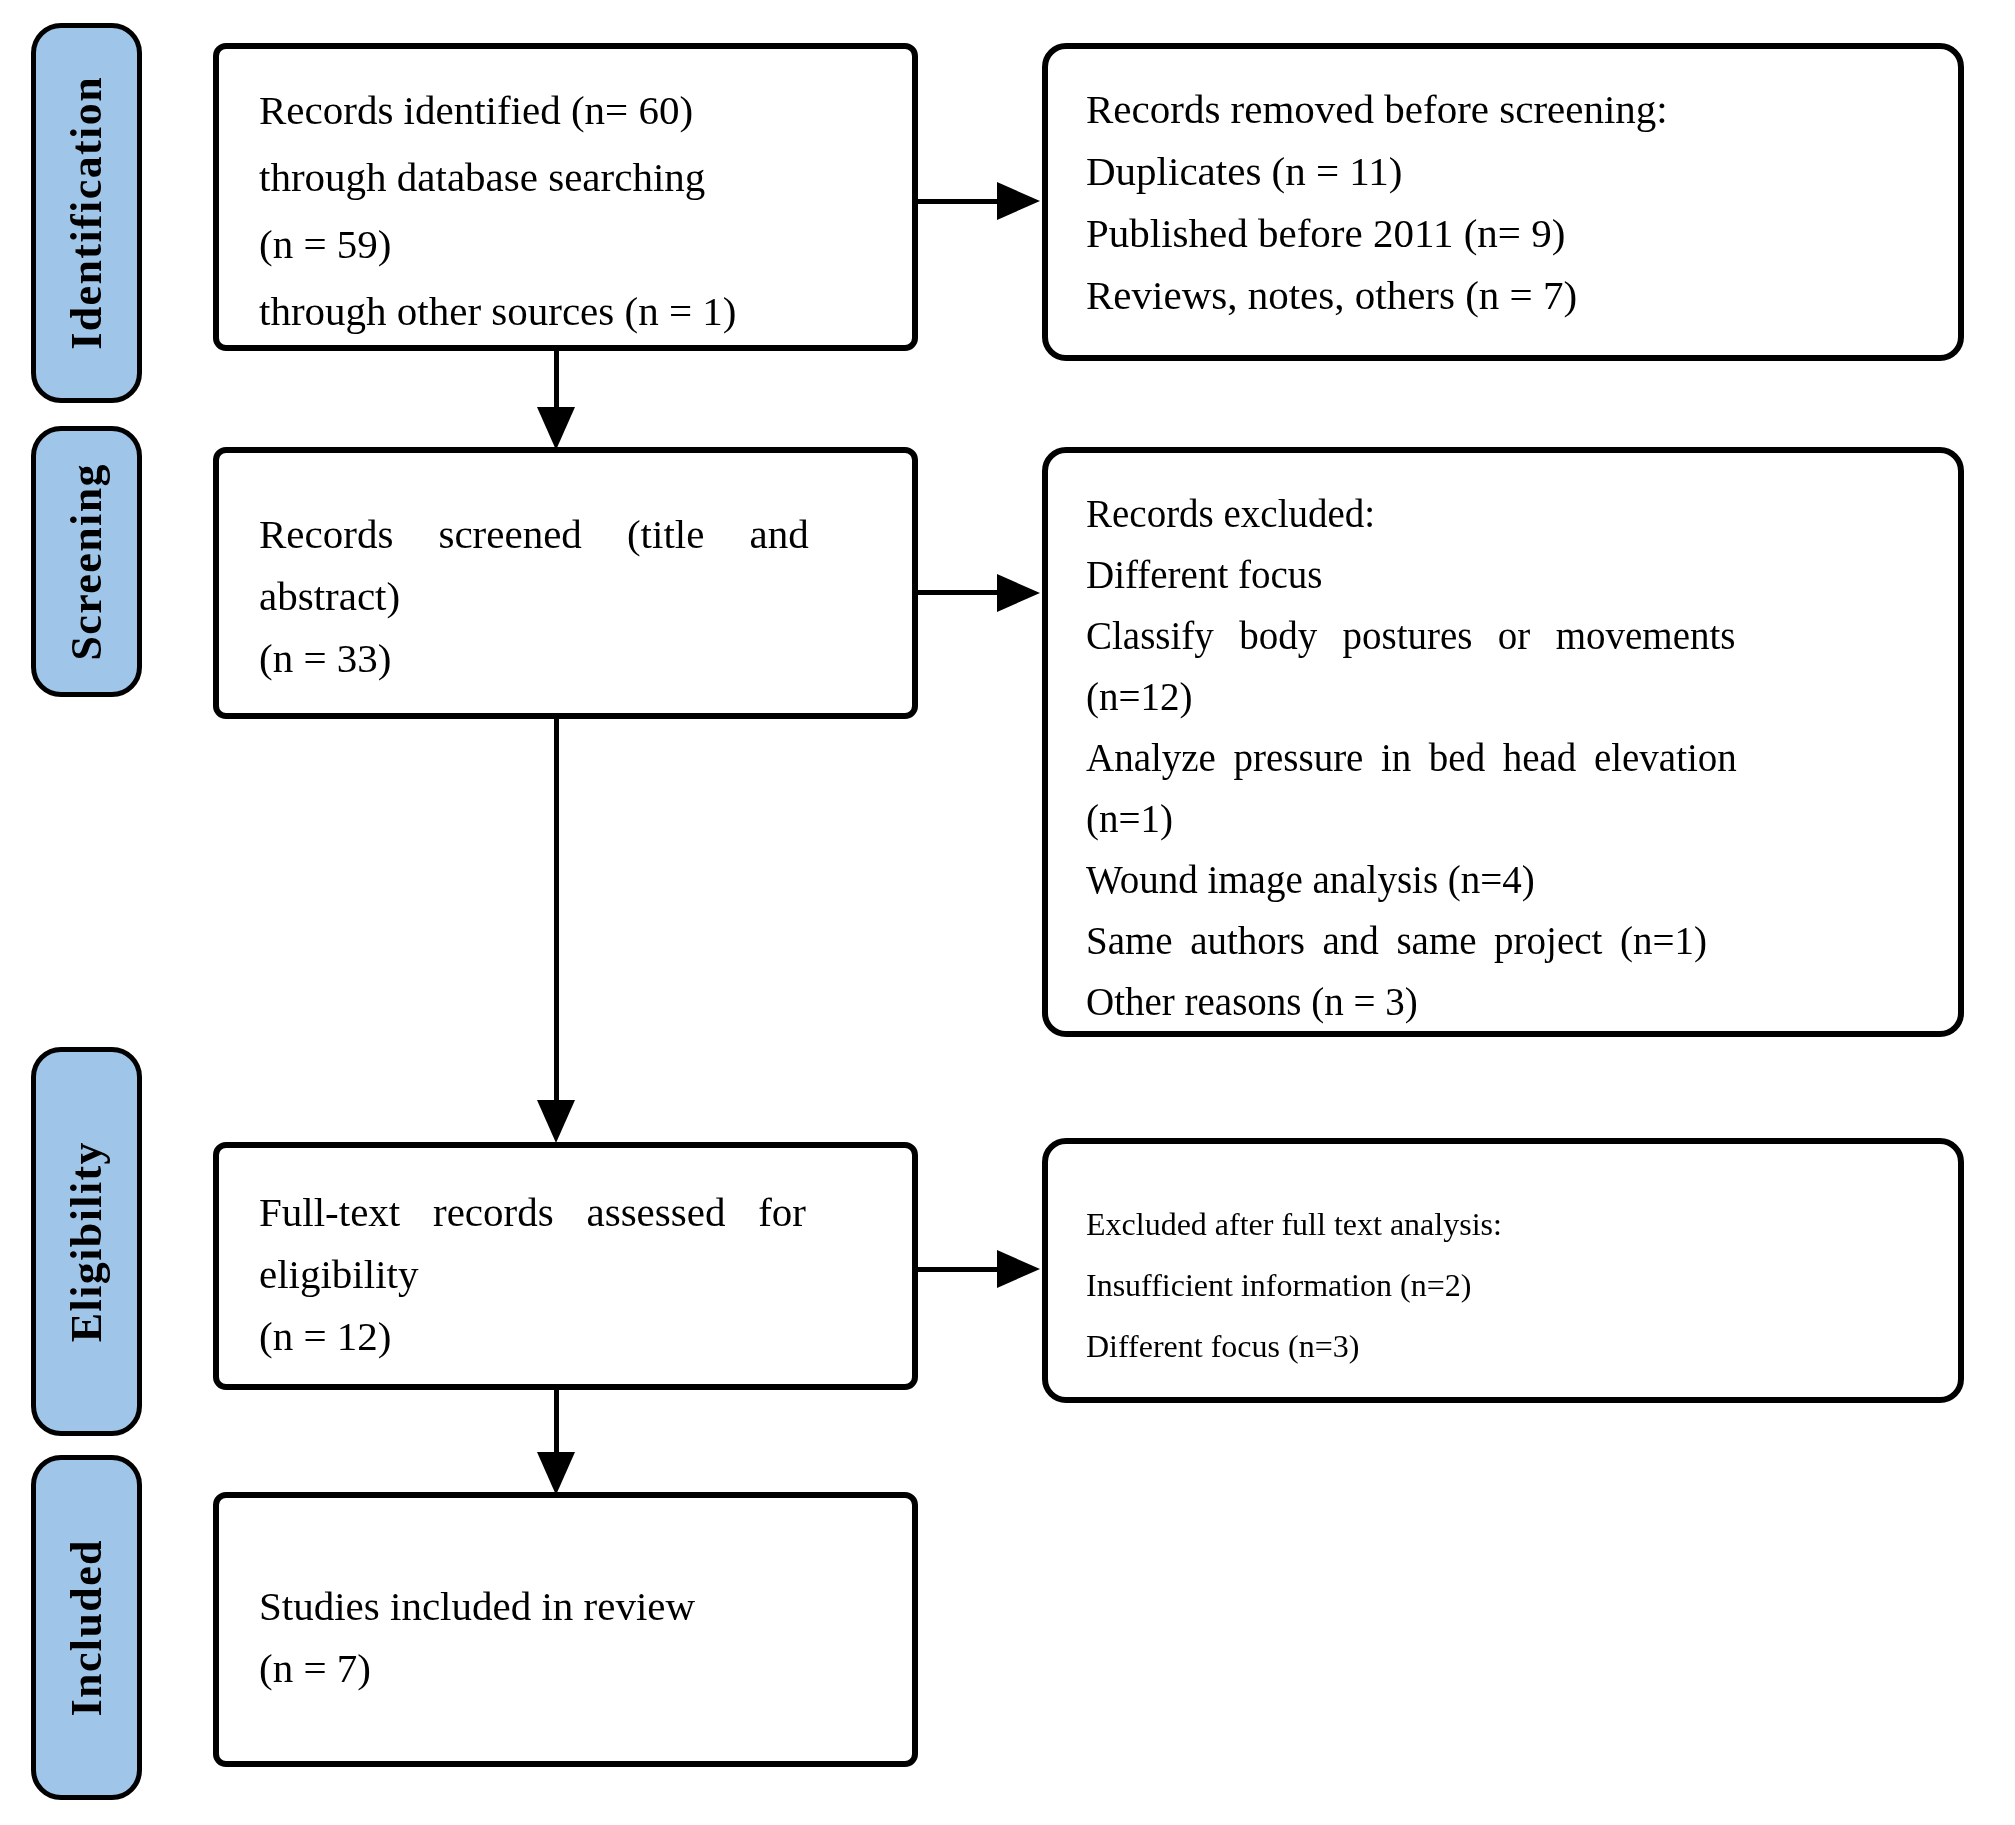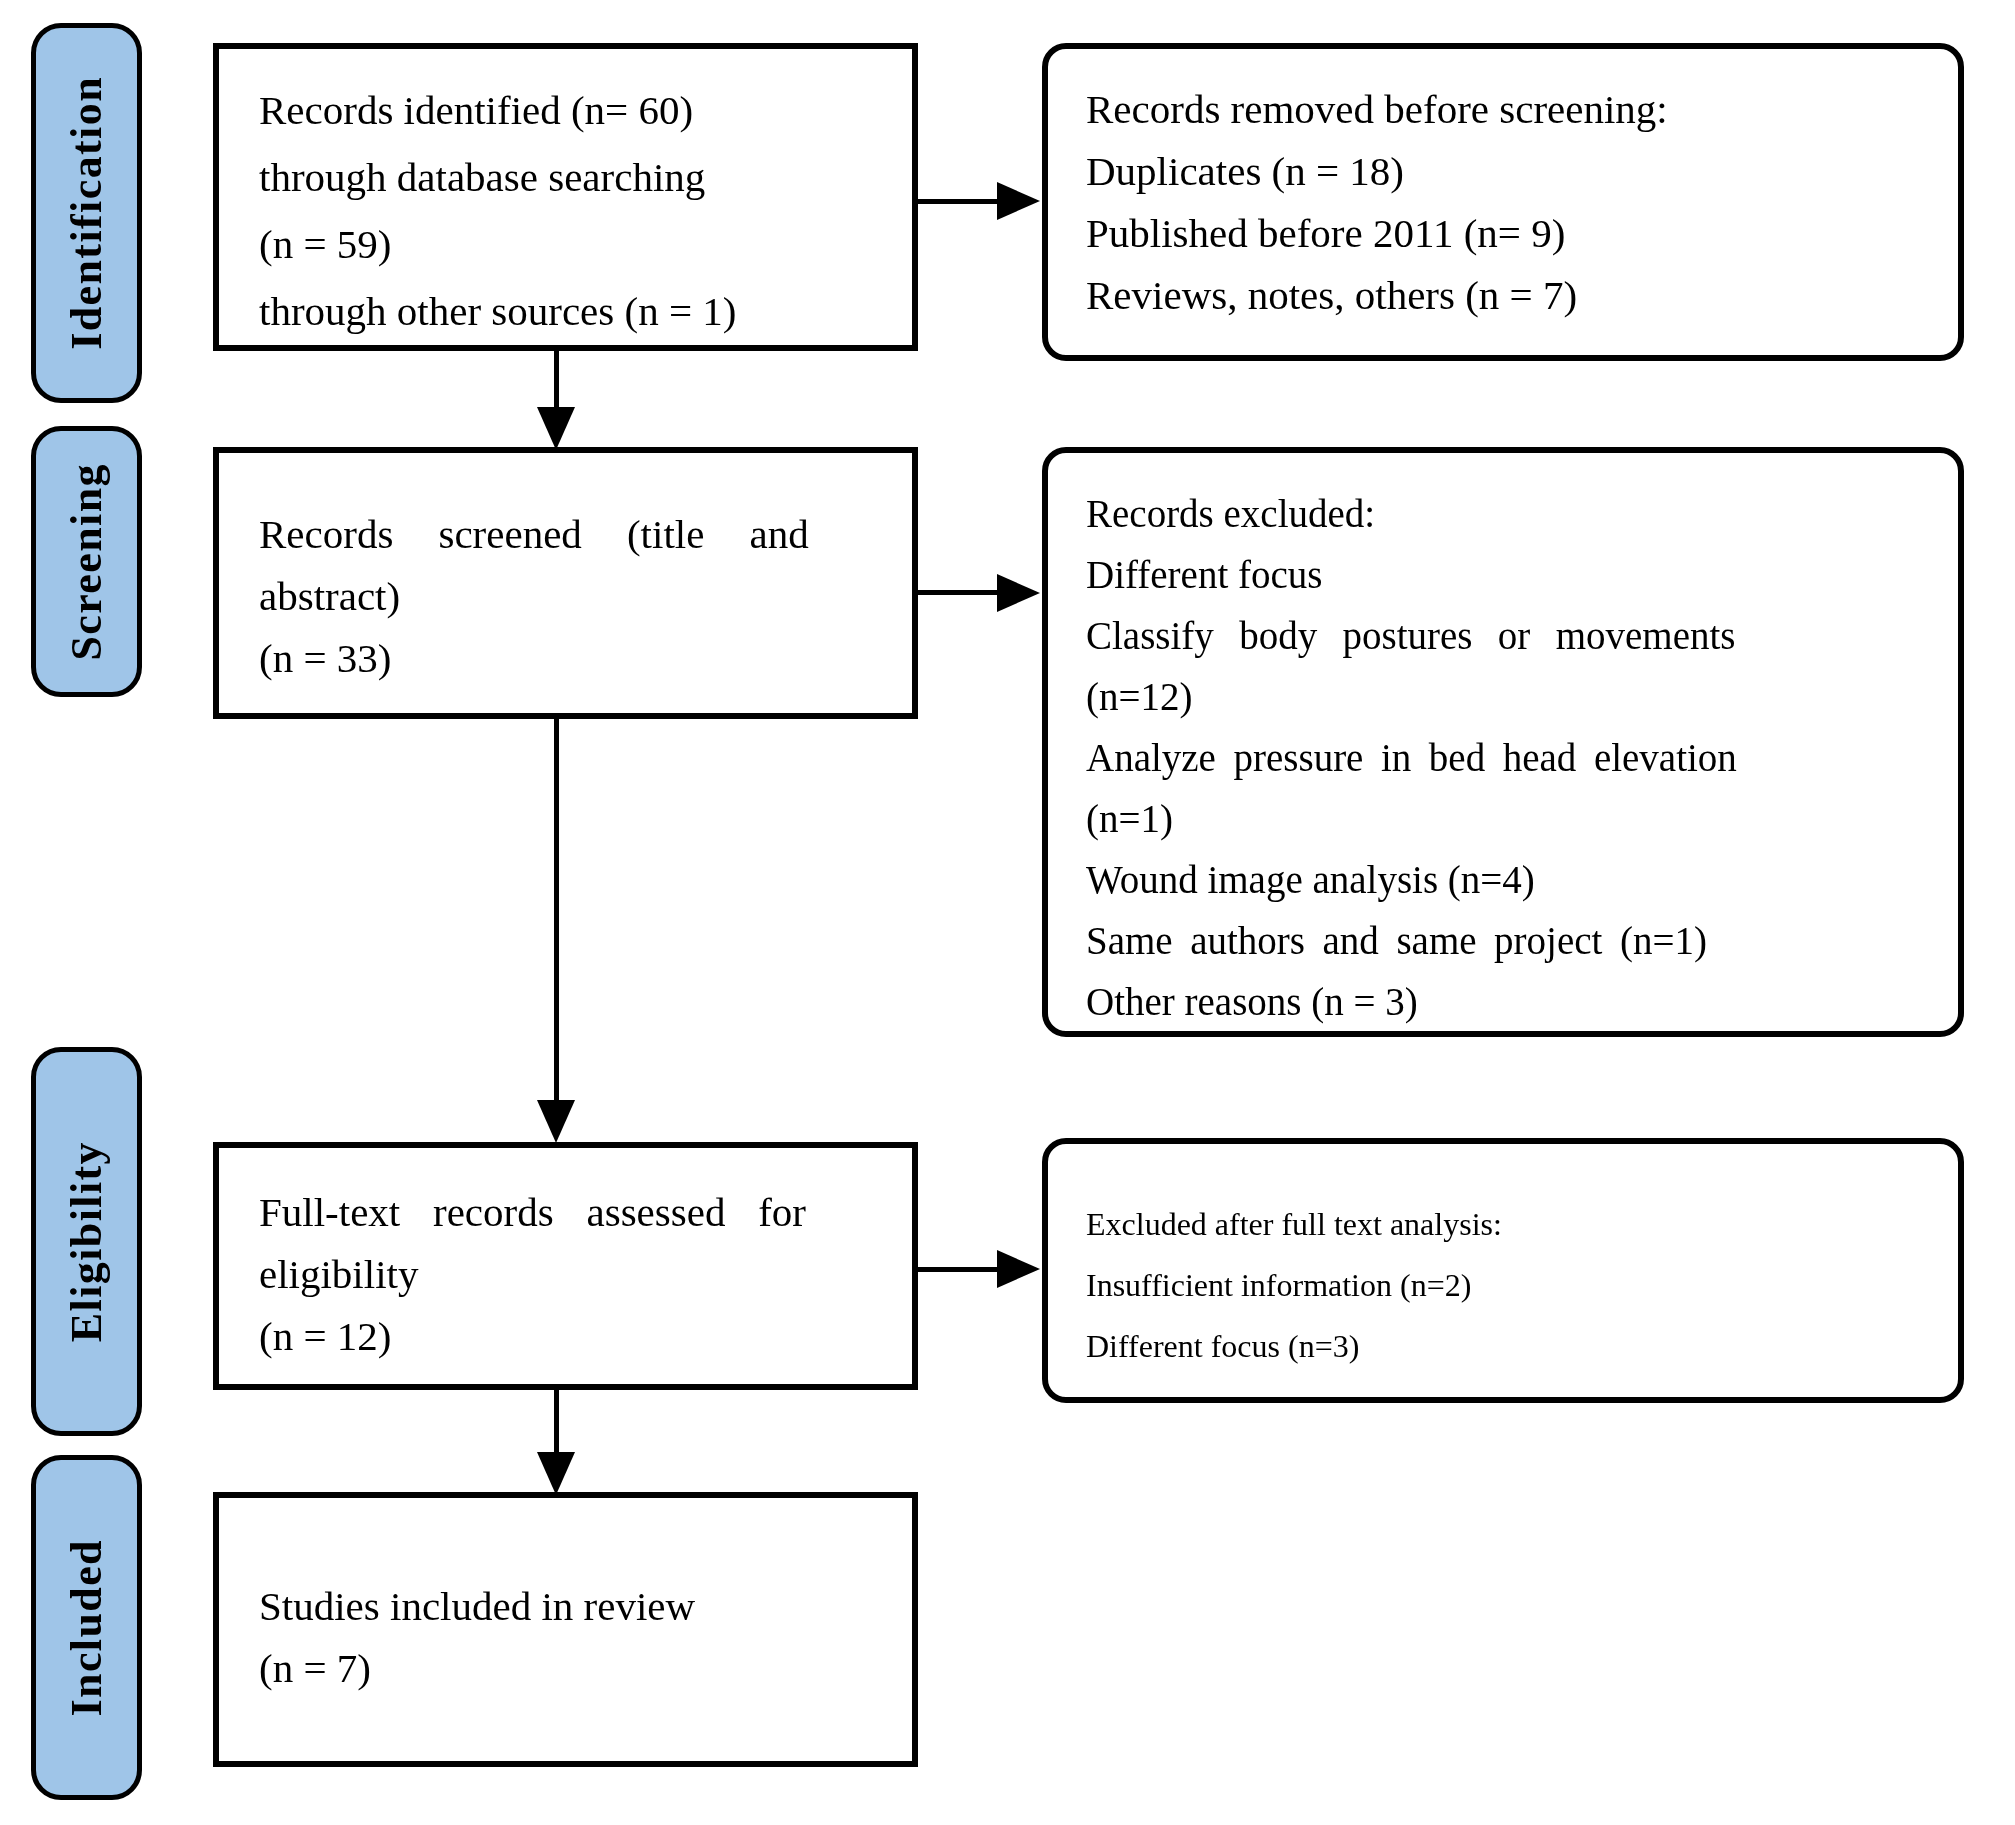--- a/index.html
+++ b/index.html
@@ -38,21 +38,21 @@
   .stage.s3 { top: 1047px; height: 389px; }
   .stage.s4 { top: 1455px; height: 345px; }
 
   
   .fbox, .sbox {
     position: absolute;
     background: #ffffff;
     border: 6.2px solid #000000;
     box-sizing: border-box;
   }
-  .fbox { left: 213px; width: 705px; font-size: 41px; }
+  .fbox { left: 213px; width: 705px; font-size: 41px; border-radius: 13px; }
   .fbox.f1 { top: 43px;   height: 308px; padding: 27.5px 23.4px 0 40px; line-height: 67px; }
   .fbox.f2 { top: 447px;  height: 272px; padding: 50px 37px 0 40px; line-height: 62px; }
   .fbox.f3 { top: 1142px; height: 248px; padding: 33px 23.4px 0 40px; line-height: 62px; }
   .fbox.f4 { top: 1492px; height: 275px; padding: 77px 23.4px 0 40px; line-height: 62px; }
 
   
   .sbox { left: 1042px; width: 922px; border-radius: 24px; }
   .sbox.r1 { top: 43px;   height: 318px; padding: 29px 20.6px 0 38px; line-height: 62px; font-size: 41px; }
   .sbox.r2 { top: 447px;  height: 590px; padding: 30px 20.6px 0 38px; line-height: 61px; font-size: 39px; }
   .sbox.r3 { top: 1138px; height: 265px; padding: 50px 20.6px 0 38px; line-height: 61px; font-size: 32px; }
@@ -130,21 +130,21 @@
     <div class="line">(n = 12)</div>
   </div>
 
   <div class="fbox f4">
     <div class="line">Studies included in review</div>
     <div class="line">(n = 7)</div>
   </div>
 
   <div class="sbox r1">
     <div class="line">Records removed before screening:</div>
-    <div class="line">Duplicates (n = 18)</div>
+    <div class="line">Duplicates (n = 11)</div>
     <div class="line">Published before 2011 (n= 9)</div>
     <div class="line">Reviews, notes, others (n = 7)</div>
   </div>
 
   <div class="sbox r2">
     <div class="line">Records excluded:</div>
     <div class="line">Different focus</div>
     <div class="line indent ws-md">Classify body postures or movements</div>
     <div class="line indent">(n=12)</div>
     <div class="line indent ws-sm">Analyze pressure in bed head elevation</div>

